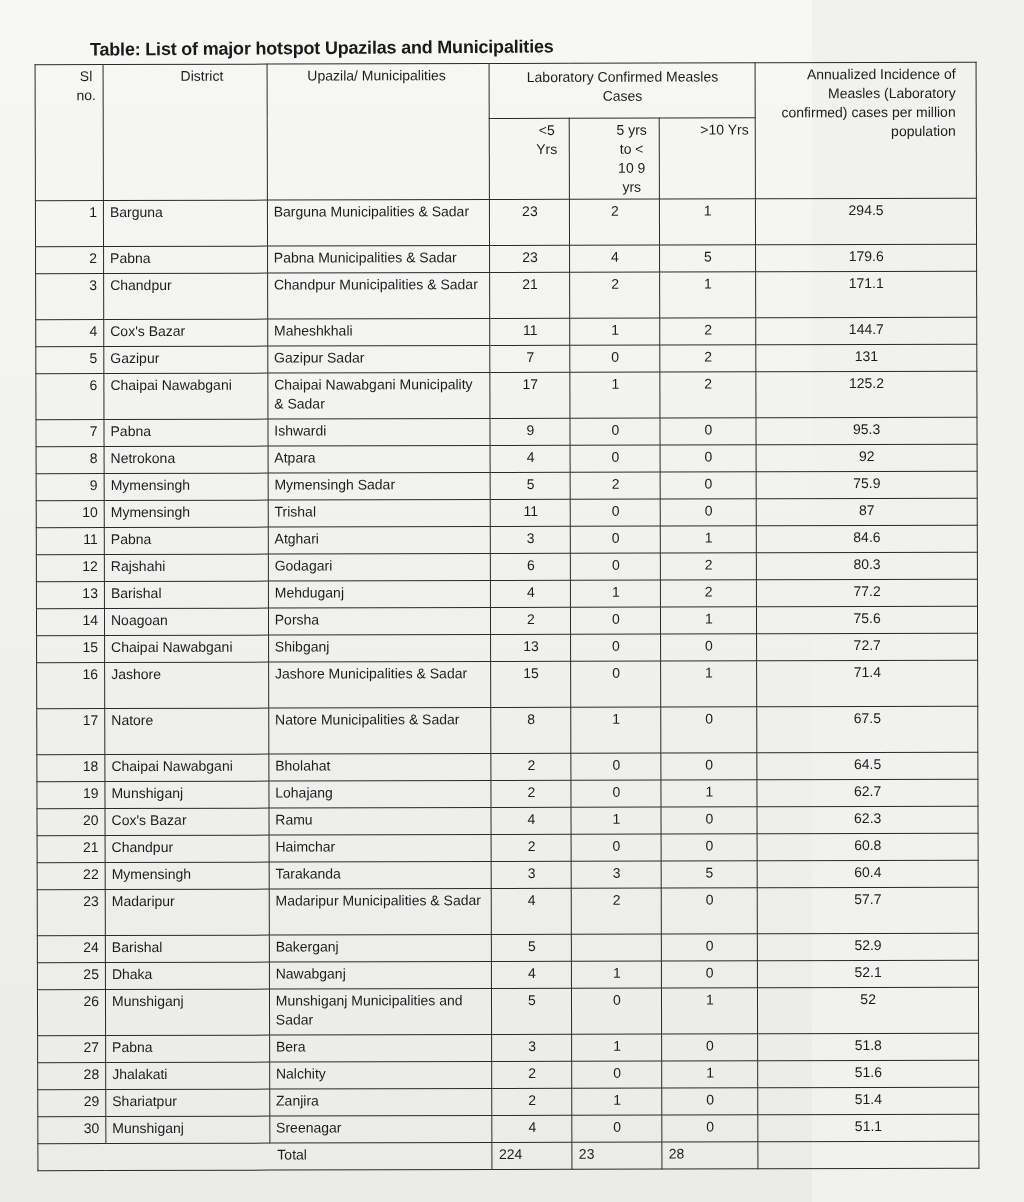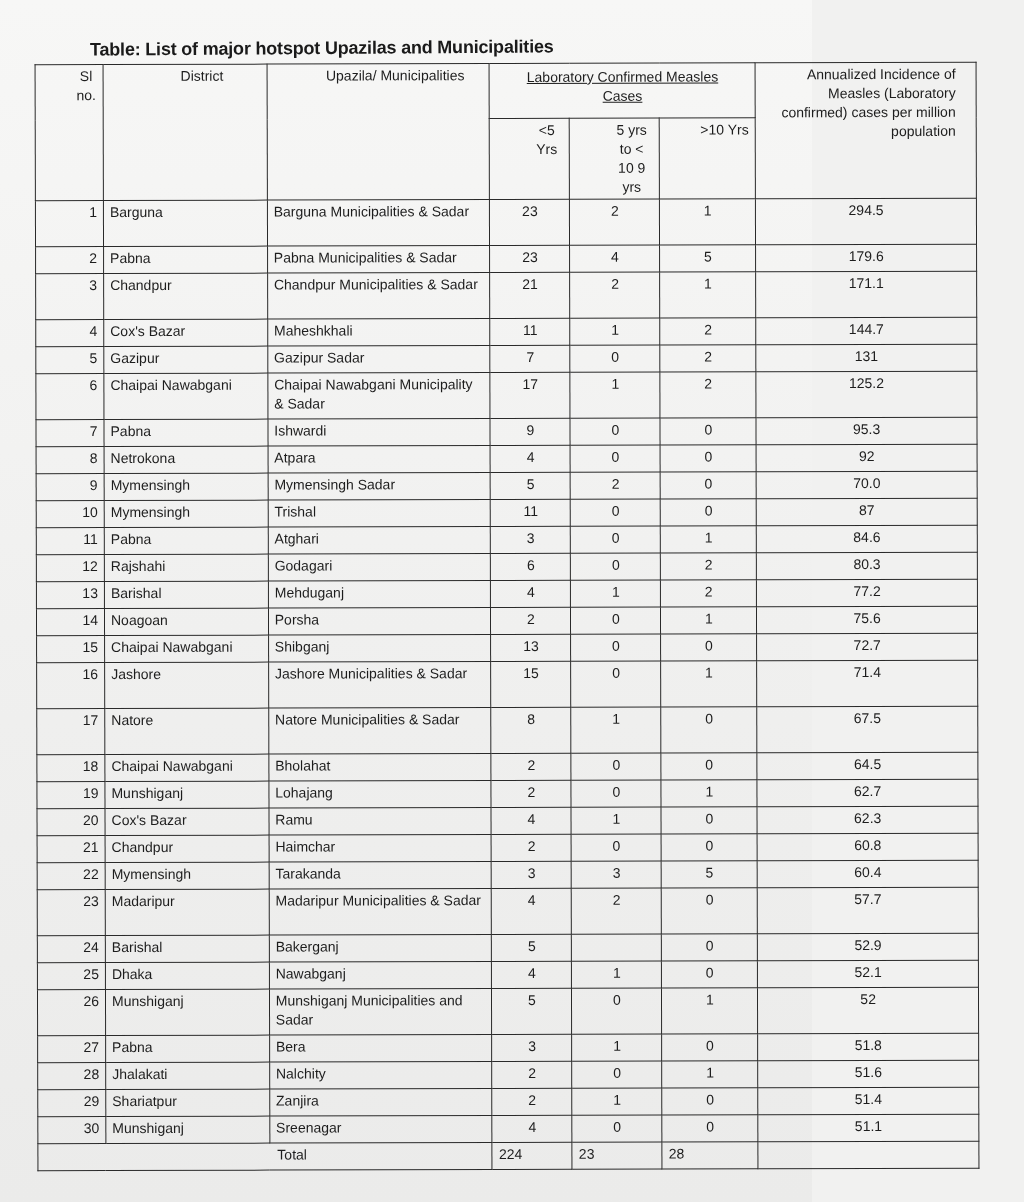--- a/index.html
+++ b/index.html
@@ -65,22 +65,22 @@
         <col class="c-upa">
       <col class="c-lt5">
         <col class="c-5to10">
         <col class="c-gt10">
         <col class="c-inc">
     </colgroup>
     <thead>
       <tr class="hdr-main">
         <th rowspan="2" style="vertical-align:top;">Sl no.</th>
         <th rowspan="2" style="vertical-align:top;">District</th>
-        <th rowspan="2" style="vertical-align:top;text-align:center;">Upazila/ Municipalities</th>
-        <th colspan="3" style="padding:4px 20px;text-decoration:underline;">Laboratory Confirmed Measles Cases</th>
+        <th rowspan="2" style="vertical-align:top;text-align:left;">Upazila/ Municipalities</th>
+        <th colspan="3" style="padding:4px 20px;">Laboratory Confirmed Measles Cases</th>
         <th rowspan="2" style="padding:2px 20px;text-align:right;">Annualized Incidence of Measles (Laboratory confirmed) cases per million population</th>
       </tr>
       <tr class="hdr-sub">
         <th>&lt;5 Yrs</th>
         <th>5 yrs to &lt; 10 9 yrs</th>
         <th>&gt;10 Yrs</th>
       </tr>
     </thead>
     <tbody id="tbody">
         <tr class="row tall">
@@ -155,21 +155,21 @@
           <td class="num">0</td>
           <td class="num">92</td>
         </tr>
         <tr class="row">
           <td class="sl">9</td>
           <td>Mymensingh</td>
           <td>Mymensingh Sadar</td>
           <td class="num">5</td>
           <td class="num">2</td>
           <td class="num">0</td>
-          <td class="num">70.0</td>
+          <td class="num">75.9</td>
         </tr>
         <tr class="row">
           <td class="sl">10</td>
           <td>Mymensingh</td>
           <td>Trishal</td>
           <td class="num">11</td>
           <td class="num">0</td>
           <td class="num">0</td>
           <td class="num">87</td>
         </tr>

